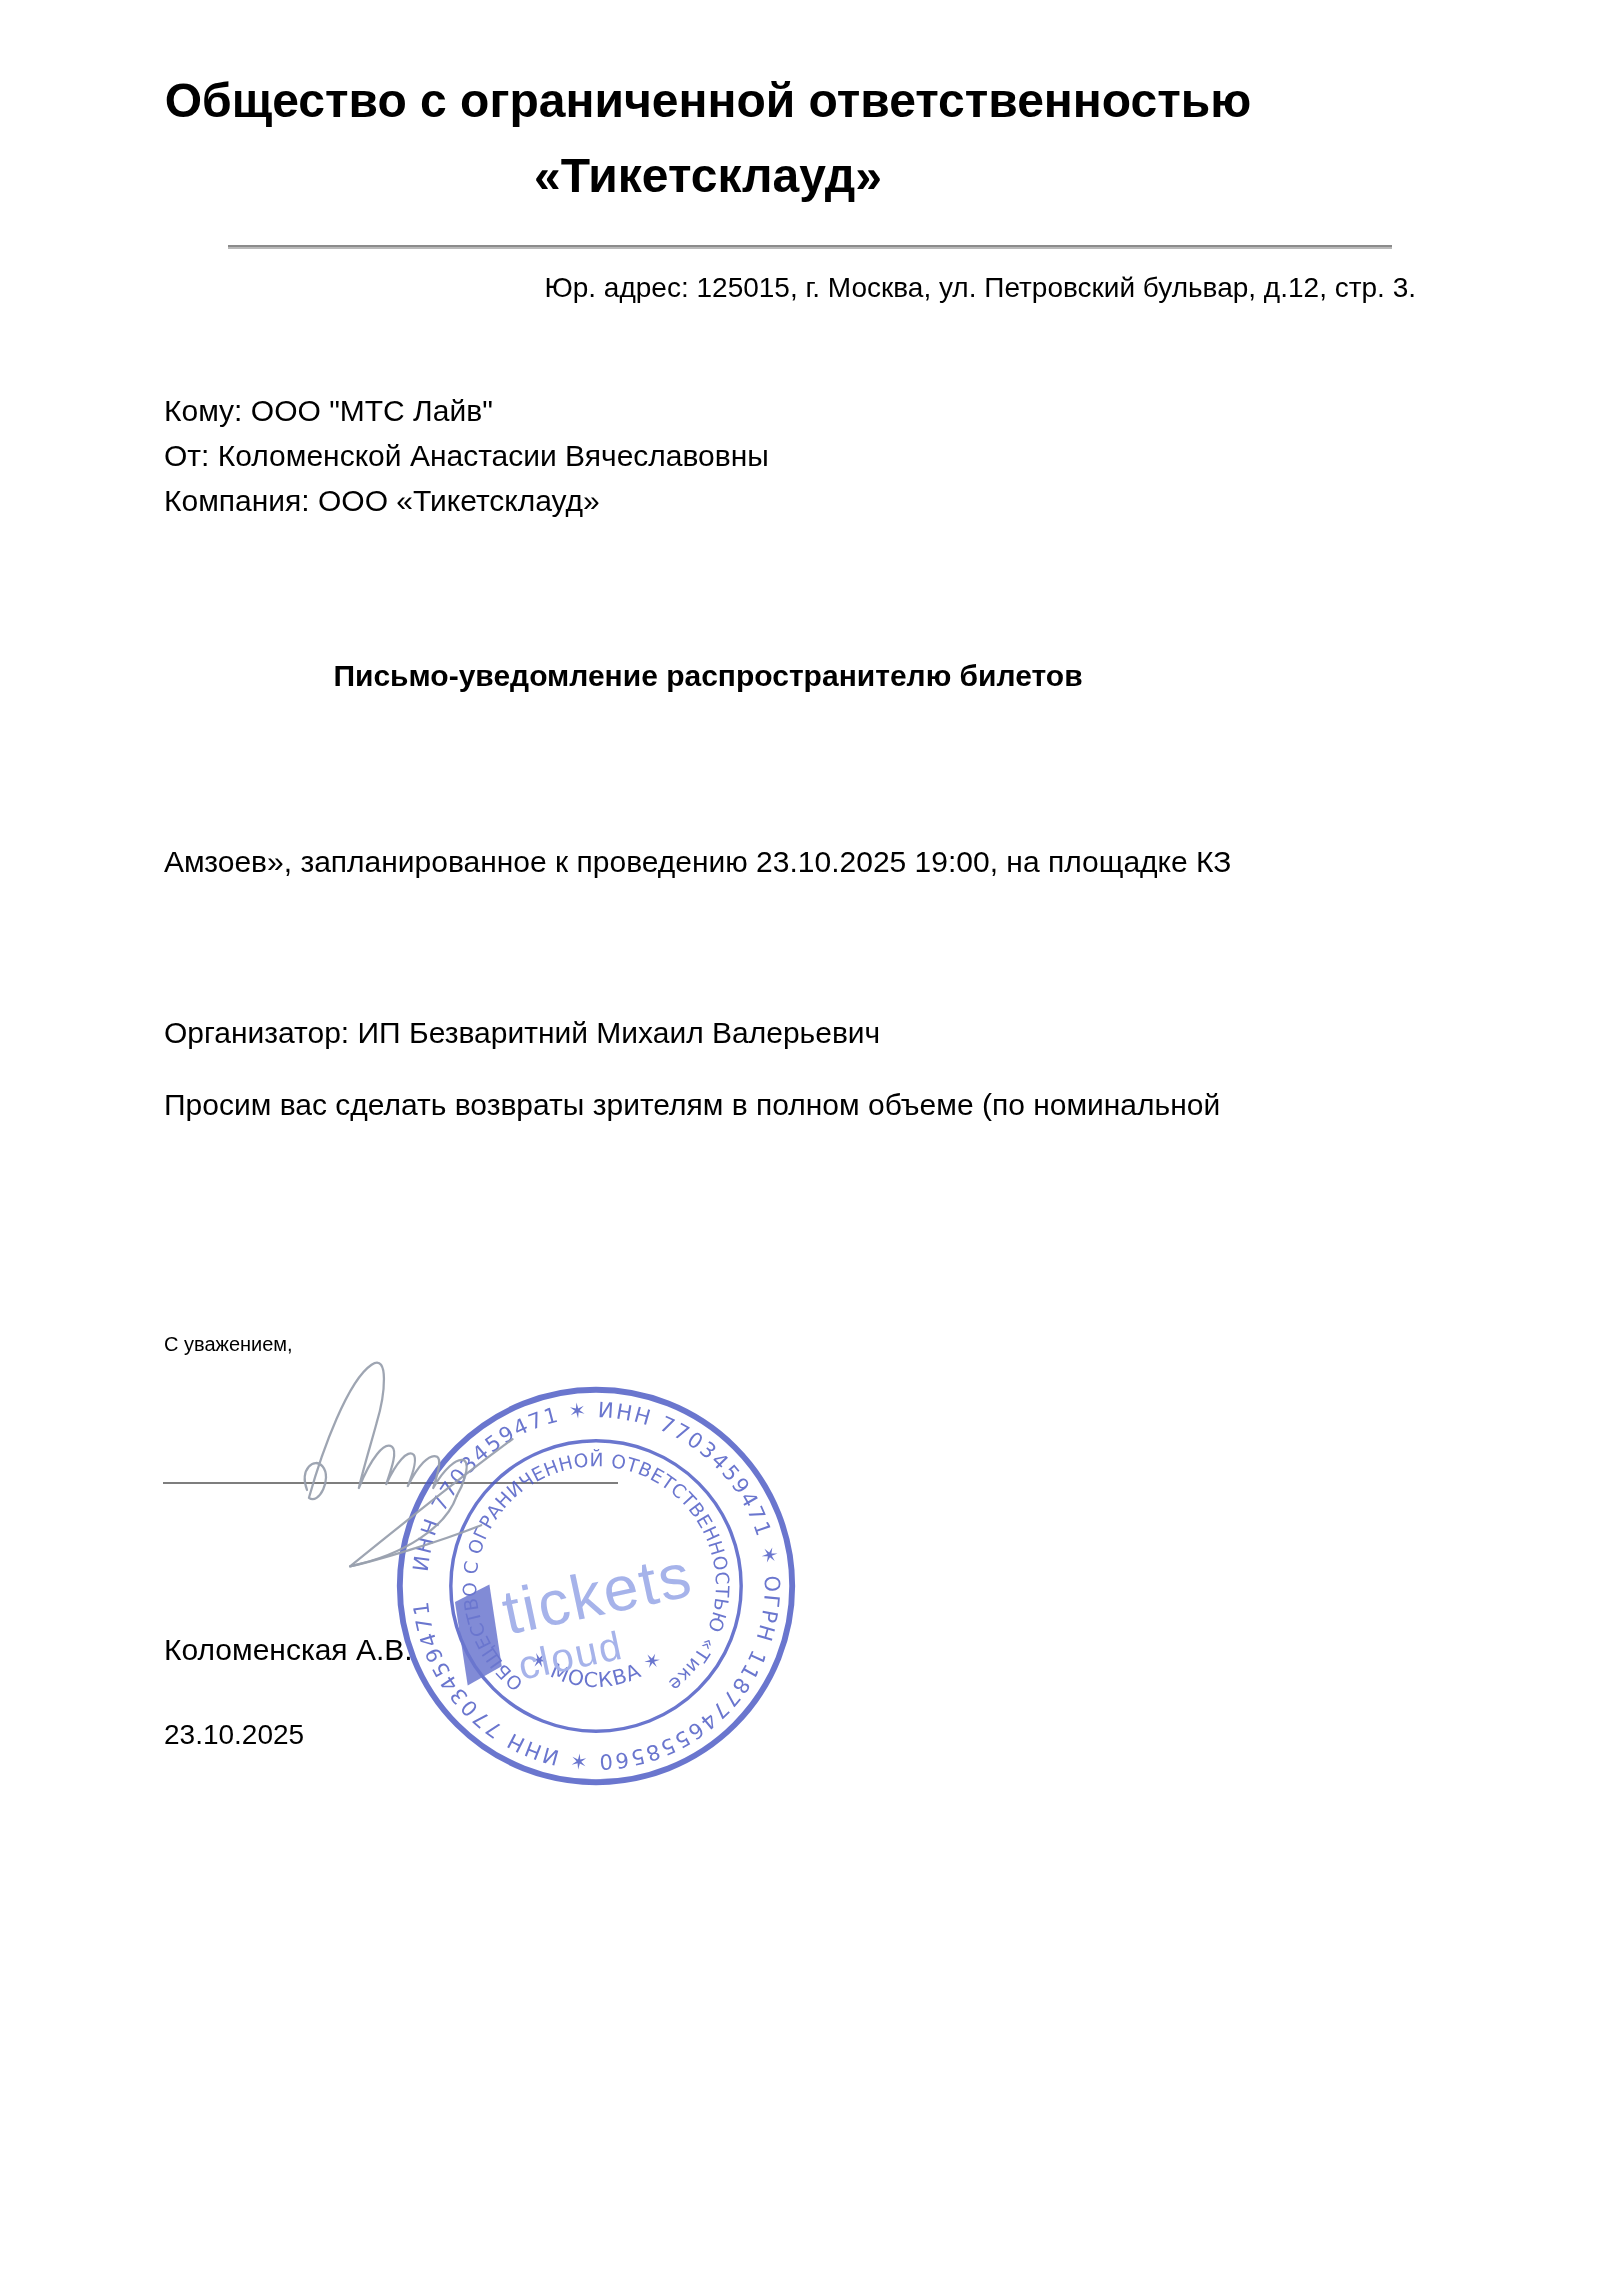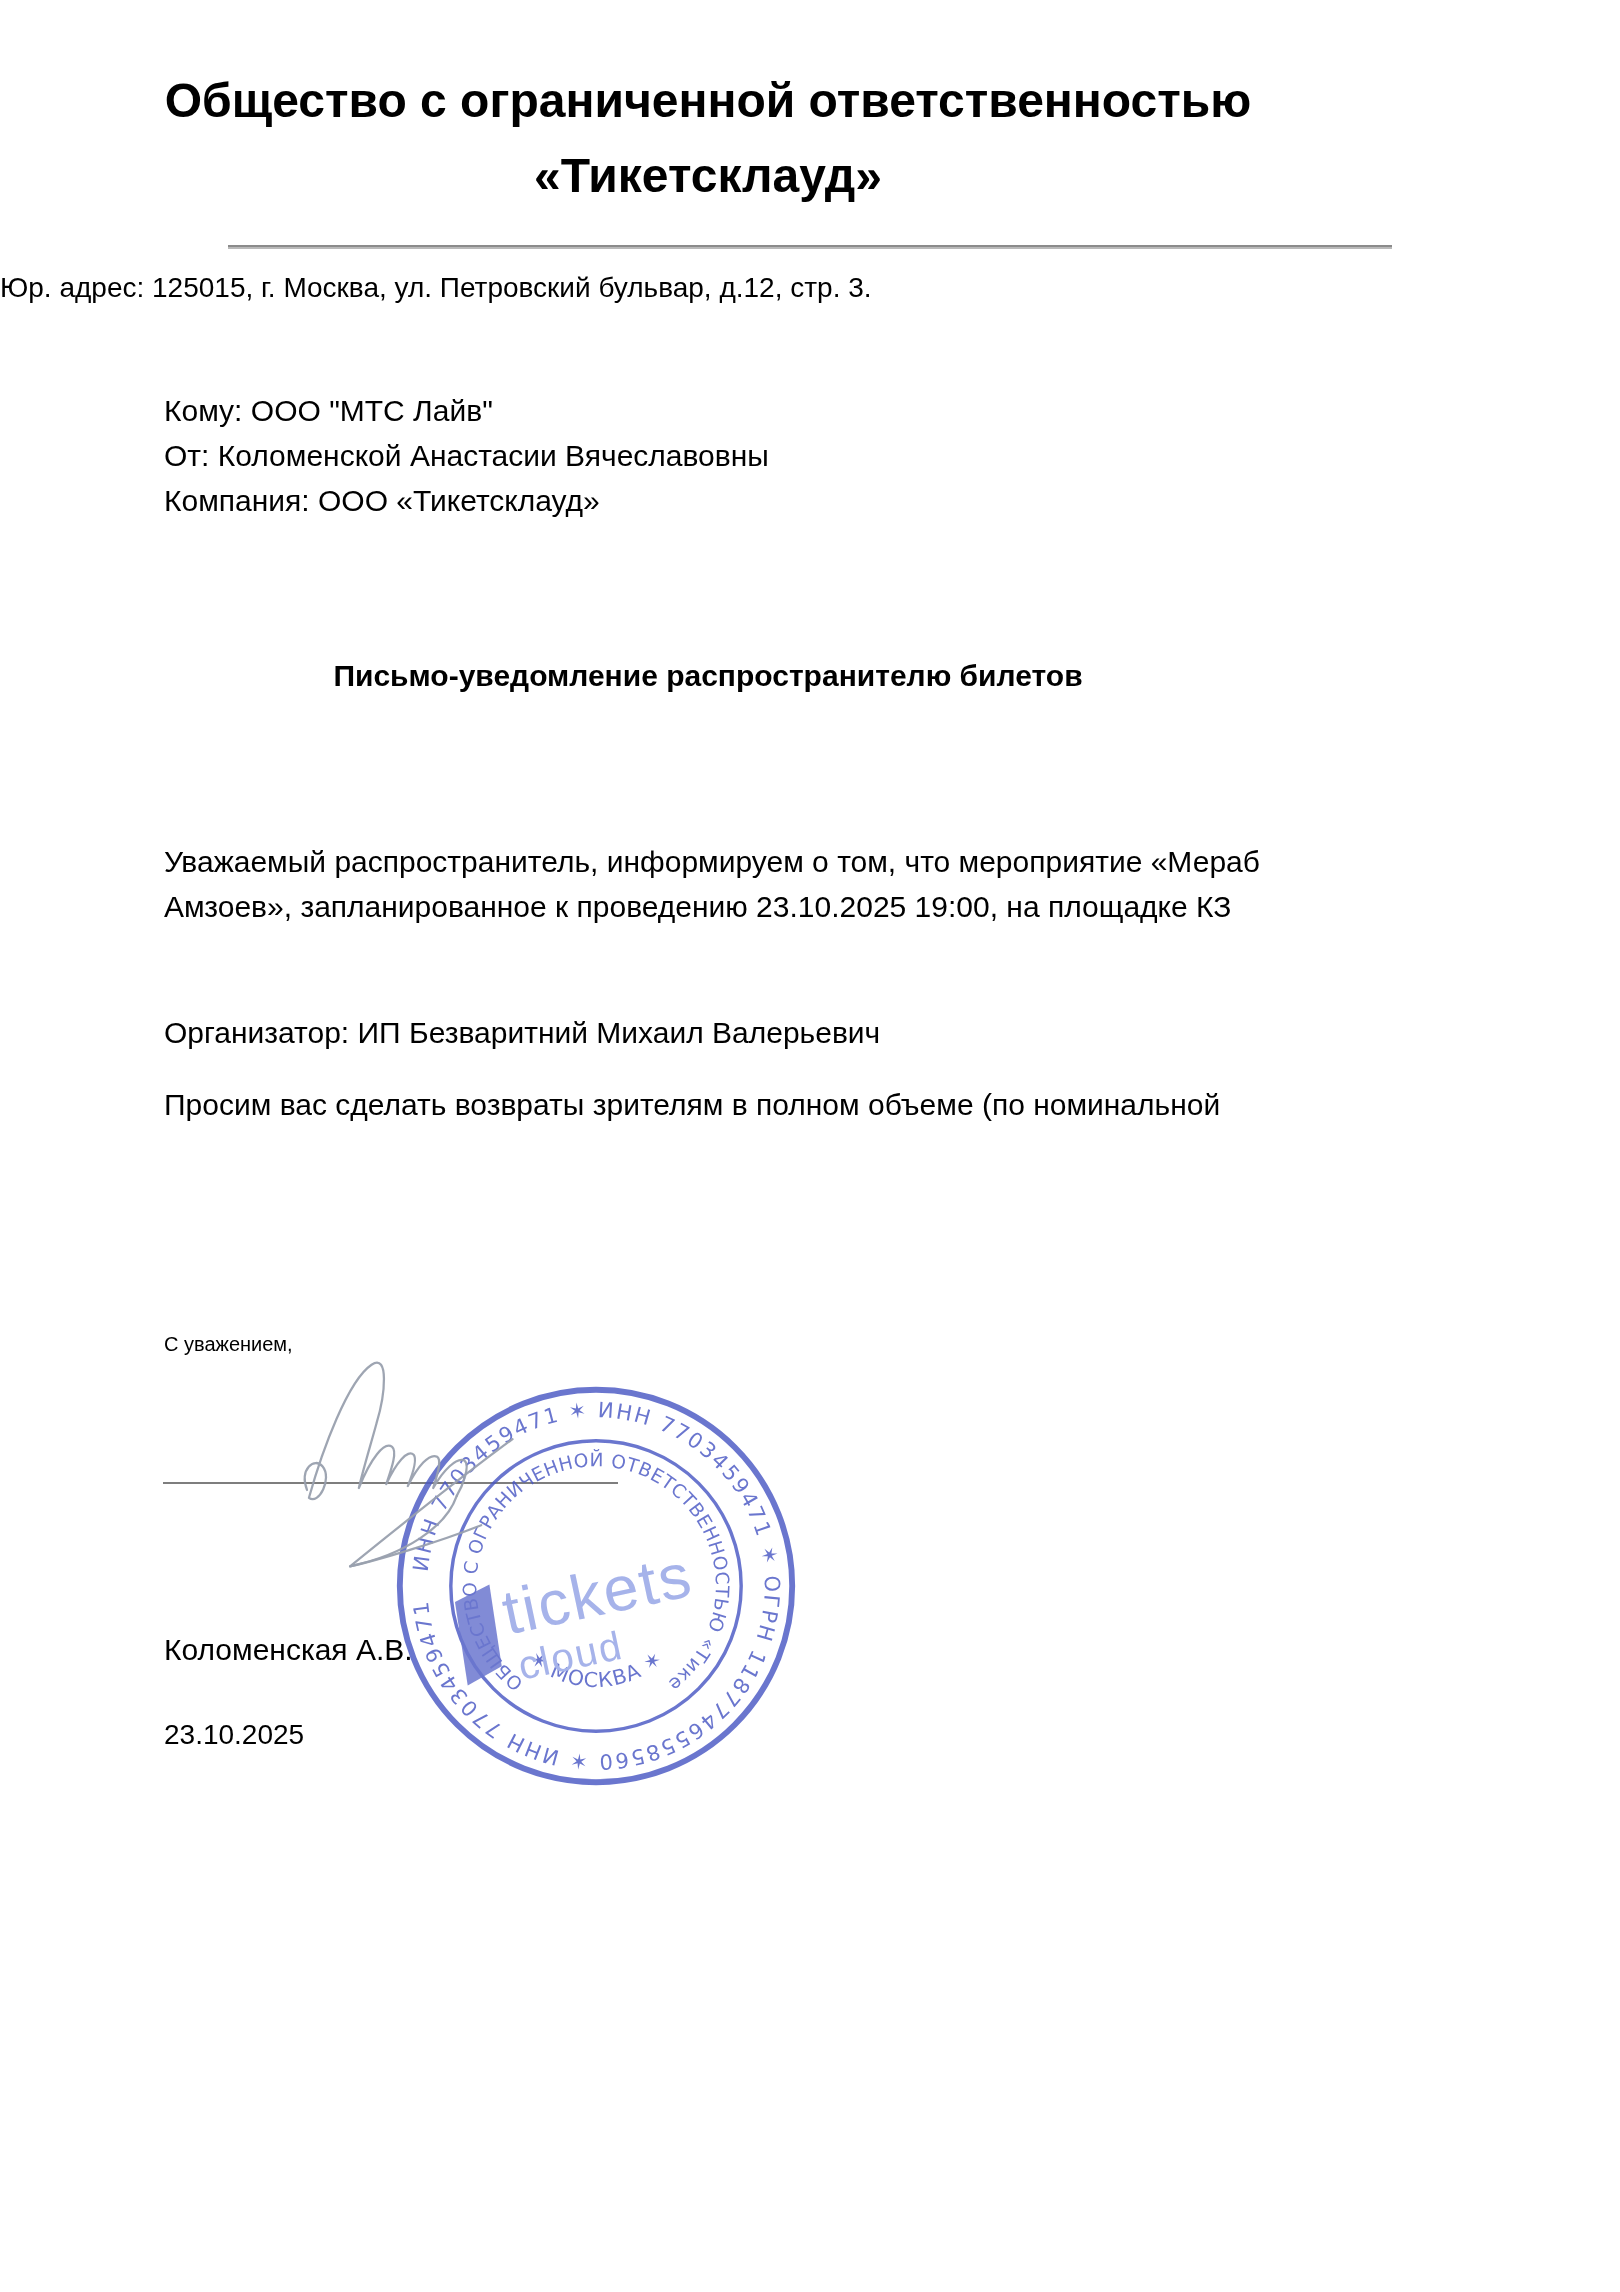--- a/index.html
+++ b/index.html
@@ -15,21 +15,21 @@
   .title{
     position:absolute; top:63px; left:0; width:100%;
     text-align:center; font-weight:bold; font-size:48px; line-height:75px;
   }
   .rule{
     position:absolute; top:245px; left:228px; width:1164px; height:2px;
     background:#b9b9b9; border-top:2px solid #8b8b8b;
   }
   .address{
     position:absolute; top:272px; left:0; width:100%;
-    text-align:left; font-size:28px;
+    text-align:right; font-size:28px;
   }
   .recipient{
     position:absolute; top:388px; left:164px;
     font-size:30px; line-height:45px;
   }
   .subject{
     position:absolute; top:659px; left:0; width:100%;
     text-align:center; font-size:30px; font-weight:bold;
   }
   .para{ position:absolute; left:164px; font-size:30px; line-height:45px; }
@@ -77,21 +77,20 @@
 
   <div class="recipient">
     <div>Кому: ООО "МТС Лайв"</div>
     <div>От: Коломенской Анастасии Вячеславовны</div>
     <div>Компания: ООО «Тикетсклауд»</div>
   </div>
 
   <div class="subject">Письмо-уведомление распространителю билетов</div>
 
   <div class="para para-1">
-    <div>Уважаемый распространитель, информируем о том, что мероприятие «Мераб</div>
     <div>Амзоев», запланированное к проведению 23.10.2025 19:00, на площадке КЗ</div>
   </div>
 
   <div class="para para-2">Организатор: ИП Безваритний Михаил Валерьевич</div>
 
   <div class="para para-3">
     <div>Просим вас сделать возвраты зрителям в полном объеме (по номинальной</div>
   </div>
 
   <div class="closing">С уважением,</div>

